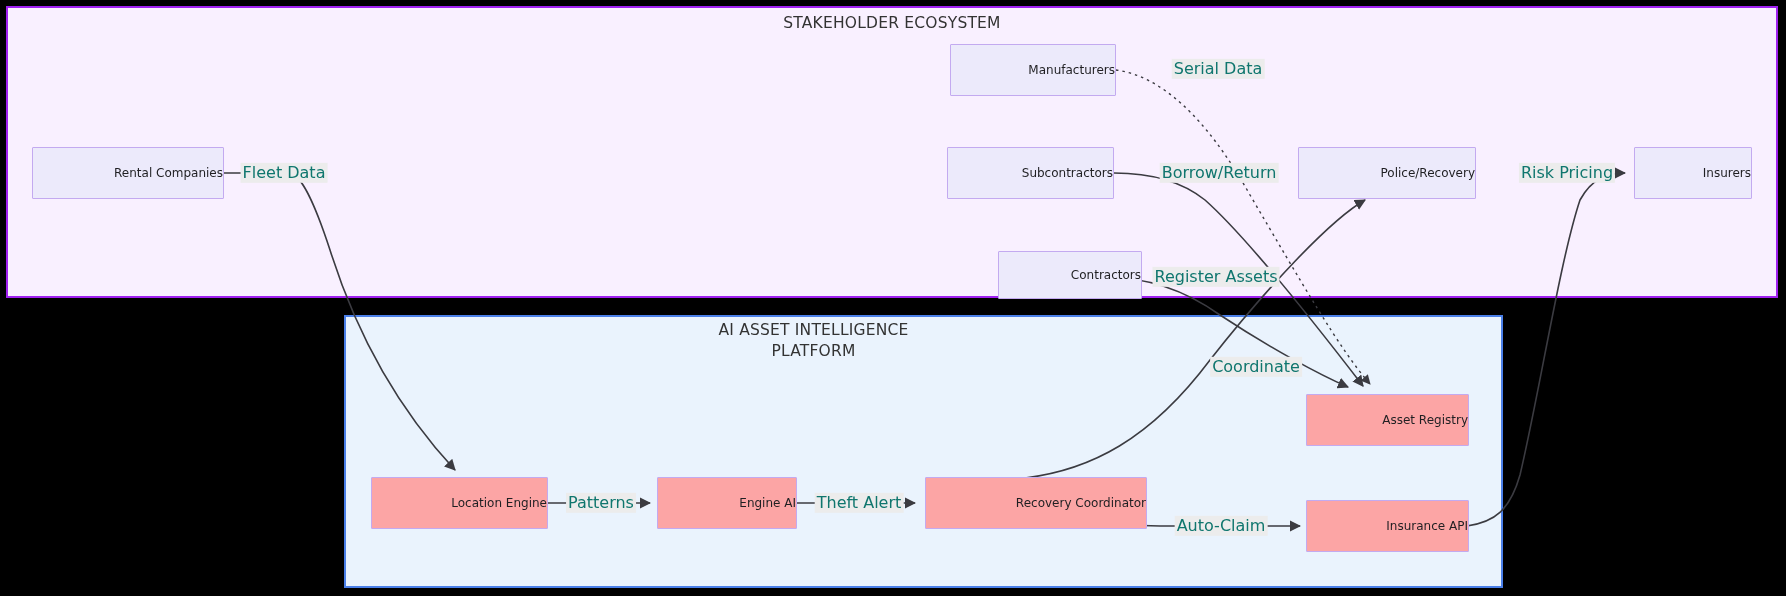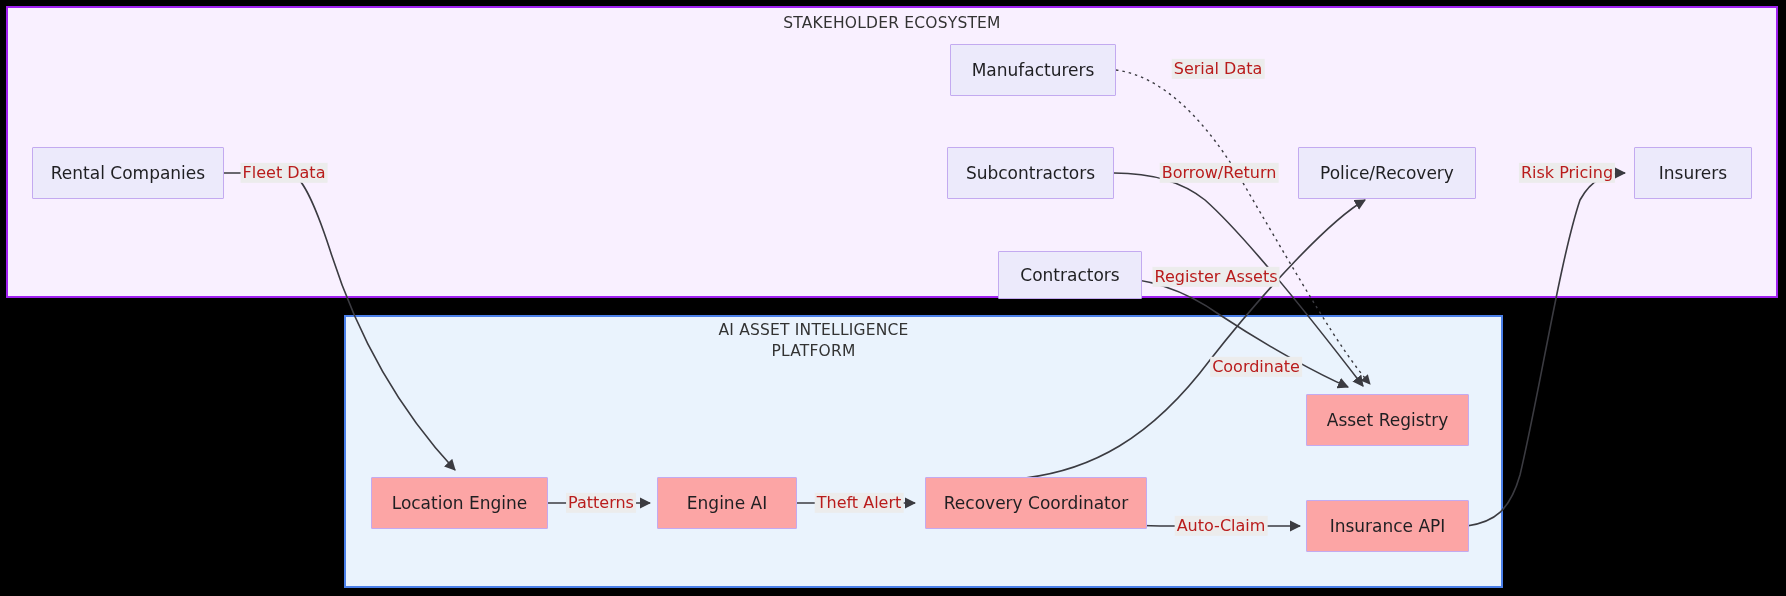--- a/index.html
+++ b/index.html
@@ -67,32 +67,32 @@
     width: 935px;
   }
   .node {
     position: absolute;
     box-sizing: border-box;
     background: #eceafb;
     border: 1.4px solid #c3aaf0;
     border-radius: 1px;
     display: flex;
     align-items: center;
-    justify-content: center;
-    font-size: 17px;
+    justify-content: flex-end;
+    font-size: 12px;
     color: #1f1f22;
     z-index: 5;
   }
   .node.violet {
     background: #fca5a5;
   }
   .edge-label {
     position: absolute;
     background: #ececec;
-    color: #b91c1c;
+    color: #0f766e;
     font-size: 16px;
     padding: 1px 2px;
     white-space: nowrap;
     transform: translate(-50%, -50%);
     z-index: 6;
     line-height: 1.15;
   }
   .wire {
     fill: none;
     stroke: #3b3b41;

